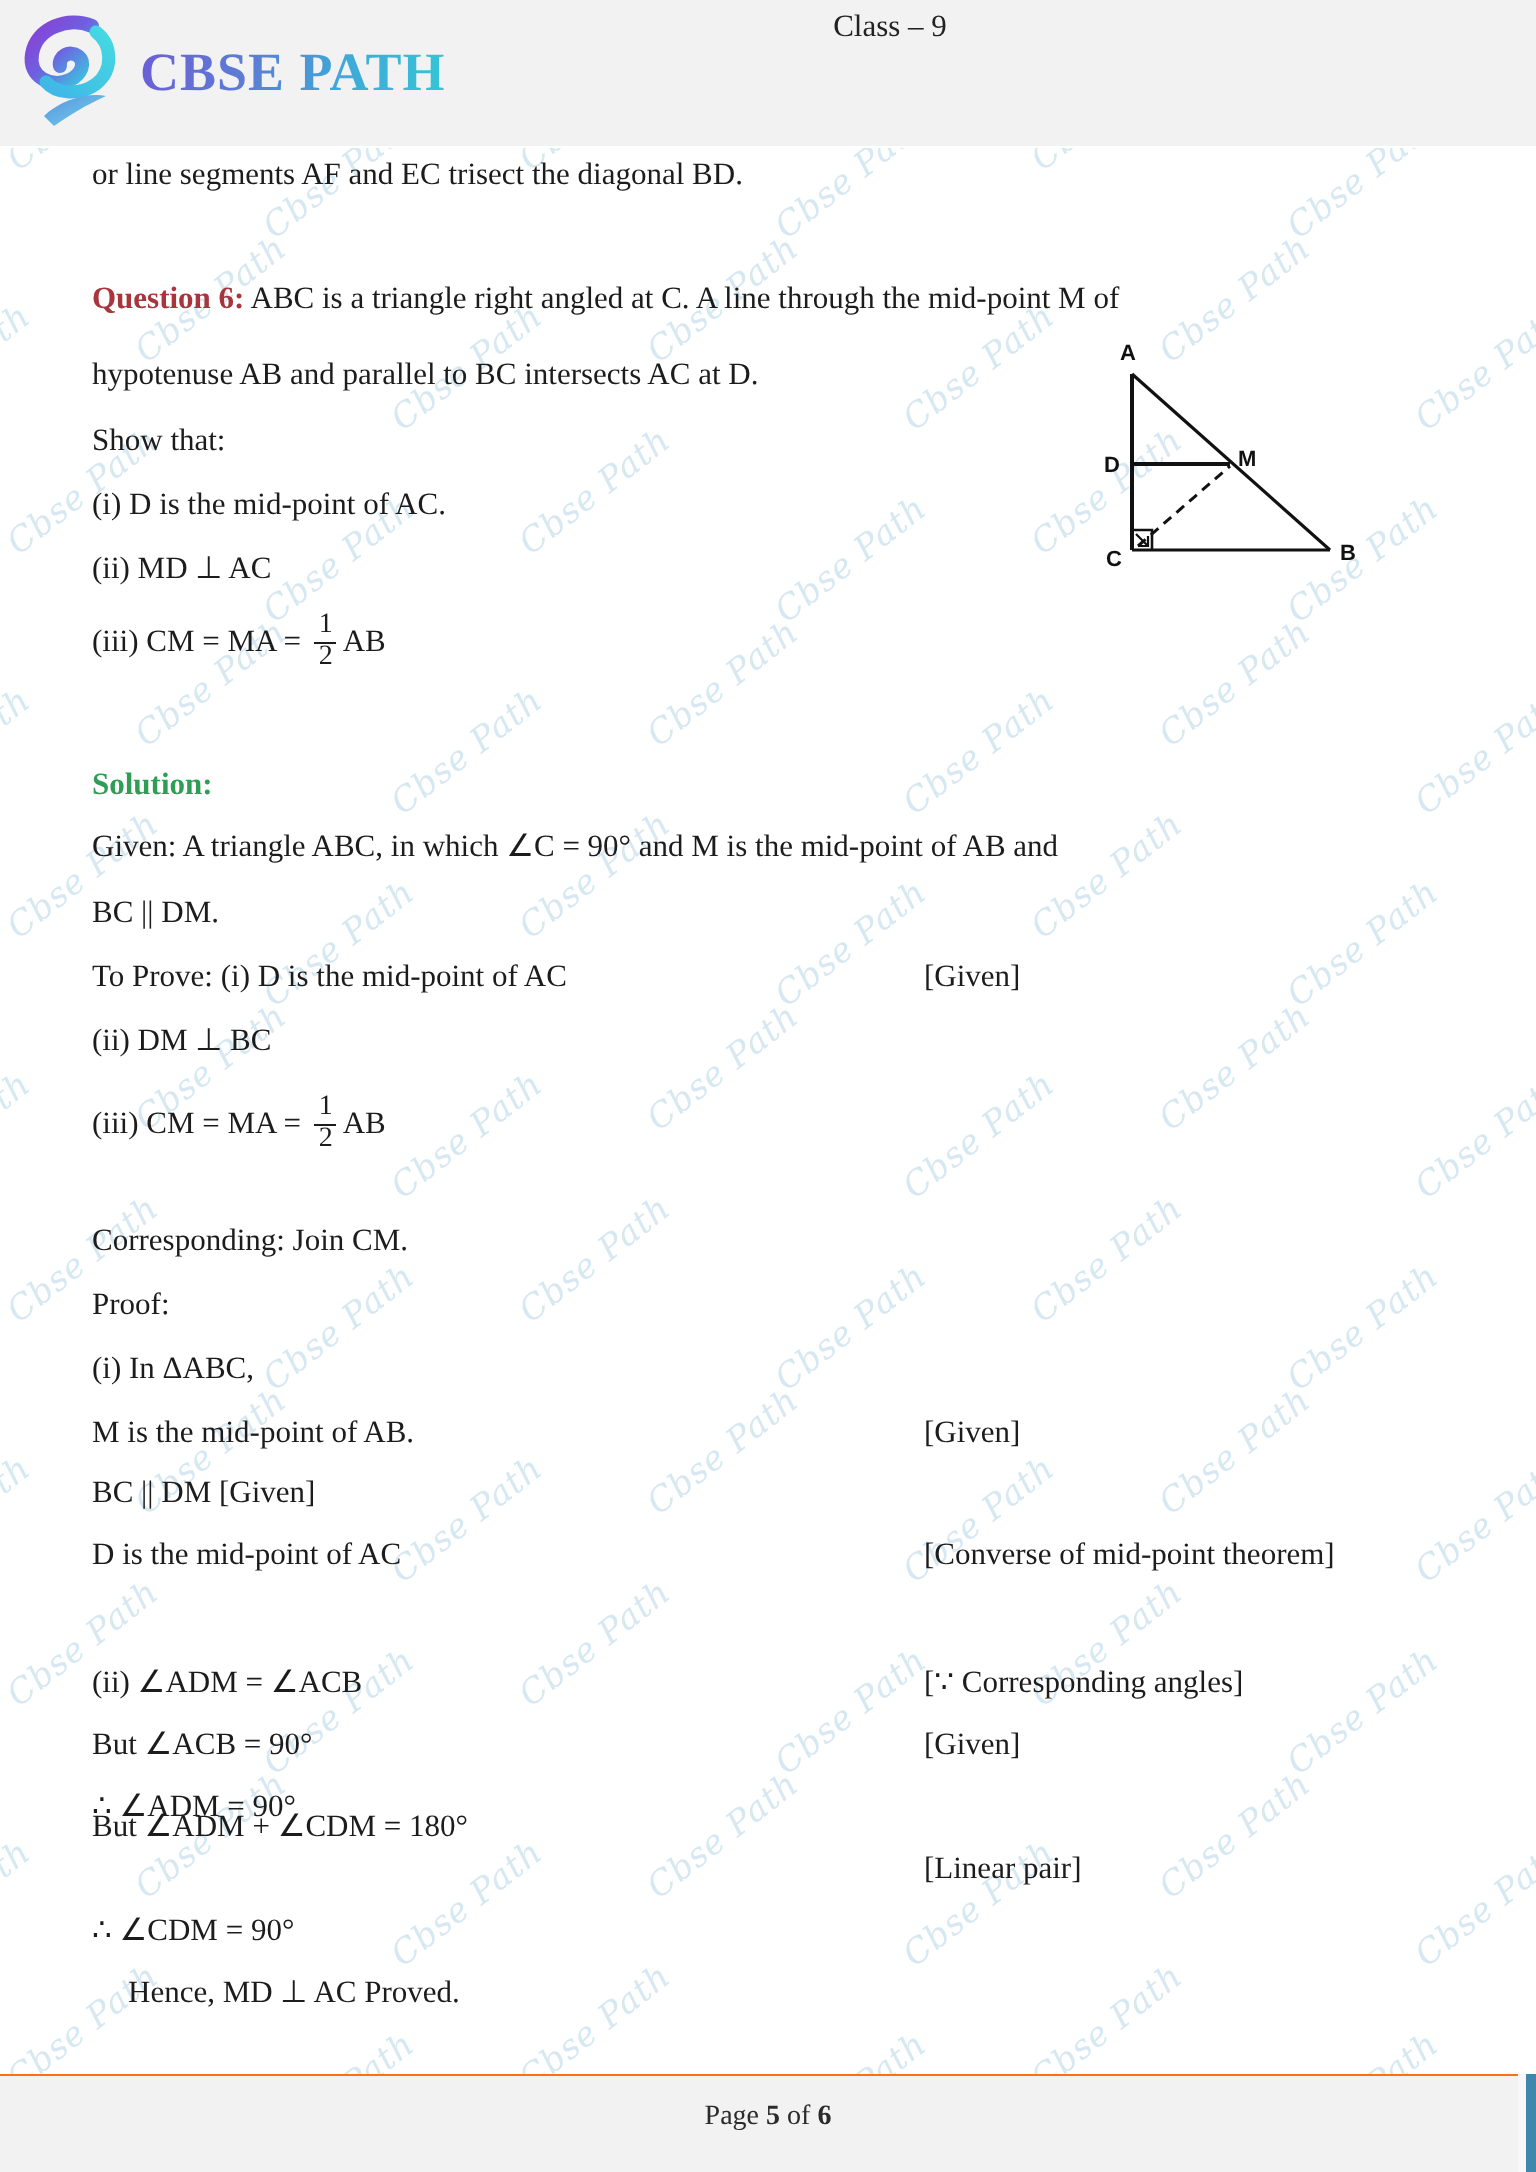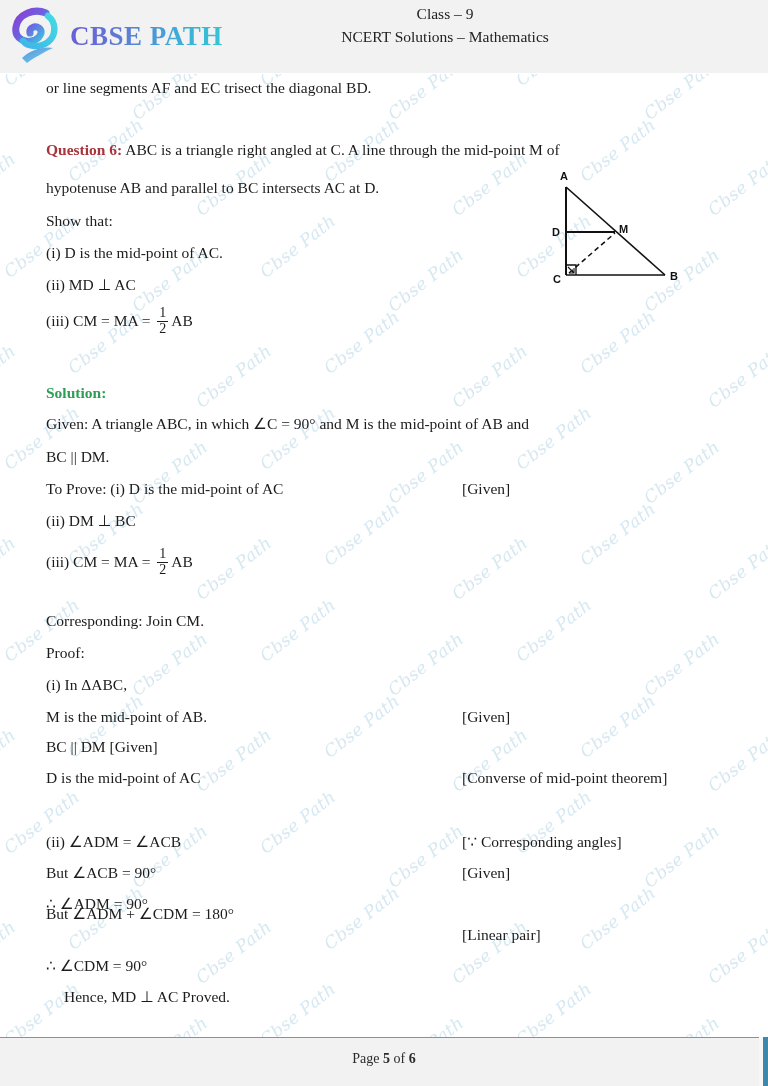--- a/index.html
+++ b/index.html
@@ -289,21 +289,20 @@
           <path d="M38 7 C26 2, 10 8, 8 21 C6 33, 18 38, 27 34 C33 31, 35 25, 31 22 C27 19, 21 22, 22 27" fill="none" stroke="url(#g1)" stroke-width="7" stroke-linecap="round"></path>
           <path d="M40 10 C48 16, 49 29, 40 36 C32 42, 20 41, 15 35" fill="none" stroke="url(#g2)" stroke-width="6.5" stroke-linecap="round"></path>
           <path d="M14 52 C22 44, 36 40, 45 42 C36 46, 26 52, 19 57 Z" fill="url(#g3)"></path>
         </svg>
       </div>
       <div class="brand-name">CBSE PATH</div>
     </div>
 
     <div class="header-titles">
       <div>Class – 9</div>
-      <div>NCERT Solutions – Mathematics</div>
     </div>
   </div>
 
   <div class="content">
 
     <div class="line" style="left:46px; top:6px;">or line segments AF and EC trisect the diagonal BD.</div>
 
     <div class="line" style="left:46px; top:68px;">
       <span class="label-q">Question 6:</span><span> </span><span>ABC is a triangle right angled at C. A line through the mid-point M of</span>
     </div>

